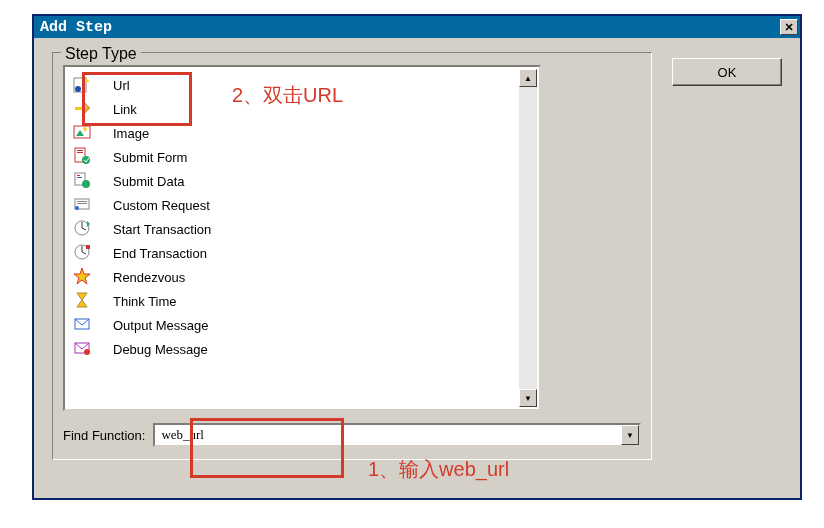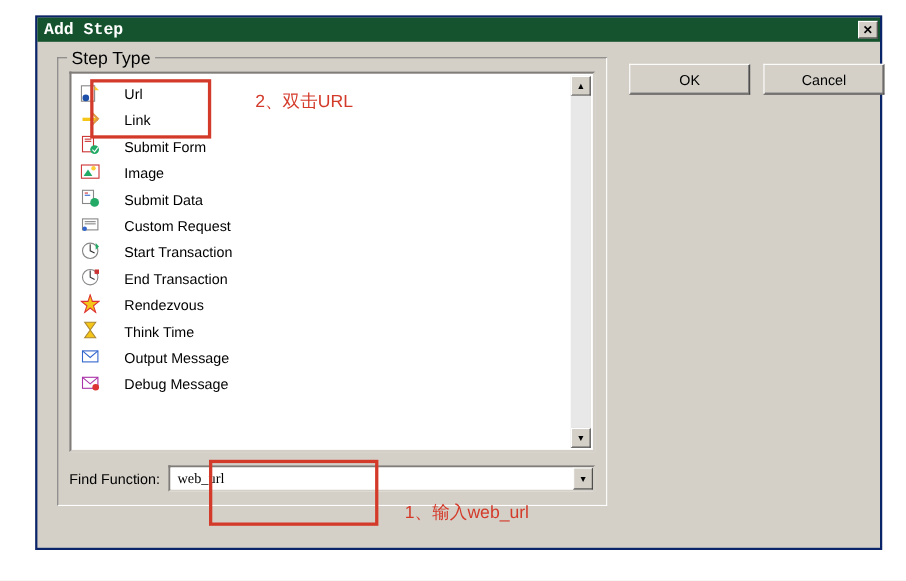--- a/index.html
+++ b/index.html
@@ -14,21 +14,21 @@
     .dialog {
       position: absolute;
       left: 32px;
       top: 14px;
       width: 770px;
       height: 486px;
       border: 2px solid #0a246a;
       background: #d4d0c8;
     }
     .titlebar {
-      background: #14532d;
+      background: #0369a1;
       color: #fff;
       height: 22px;
       display: flex;
       align-items: center;
       justify-content: space-between;
       padding: 0 2px 0 6px;
       font-family: "Courier New", monospace;
       font-weight: bold;
       font-size: 15px;
     }
@@ -180,21 +180,21 @@
     }
     
     .annot-box {
       position: absolute;
       border: 3px solid #d43a2a;
       pointer-events: none;
     }
     .annot-text {
       position: absolute;
       color: #d43a2a;
-      font-size: 16px;
+      font-size: 20px;
       font-family: "SimSun", "Microsoft YaHei", sans-serif;
       pointer-events: none;
     }
     
     svg { width: 18px; height: 18px; }
   </style>
 </head>
 <body>
 
 <div class="dialog">
@@ -227,39 +227,39 @@
                       <rect x="2" y="8" width="14" height="3" fill="#f5c518"></rect>
                       <path d="M10 3 L16 9 L10 15" fill="none" stroke="#d94" stroke-width="2"></path>
                     </svg>
                 </span>
                 <span>Link</span>
               </div>
 
               <div class="list-item">
                 <span class="item-icon">
                   <svg viewBox="0 0 18 18">
+                      <rect x="1" y="3" width="16" height="12" fill="#fff" stroke="#c33"></rect>
+                      <polygon points="3,13 7,7 11,13" fill="#2a6"></polygon>
+                      <circle cx="12" cy="6" r="2" fill="#fc3"></circle>
+                    </svg>
+                </span>
+                <span>Image</span>
+              </div>
+
+              <div class="list-item">
+                <span class="item-icon">
+                  <svg viewBox="0 0 18 18">
                       <rect x="2" y="1" width="10" height="14" fill="#fff" stroke="#c33"></rect>
                       <rect x="4" y="3" width="6" height="1" fill="#c33"></rect>
                       <rect x="4" y="5" width="6" height="1" fill="#c33"></rect>
                       <circle cx="13" cy="13" r="4" fill="#2a6"></circle>
                       <path d="M11 13 L13 15 L16 11" stroke="#fff" fill="none"></path>
                     </svg>
                 </span>
                 <span>Submit Form</span>
-              </div>
-
-              <div class="list-item">
-                <span class="item-icon">
-                  <svg viewBox="0 0 18 18">
-                      <rect x="1" y="3" width="16" height="12" fill="#fff" stroke="#c33"></rect>
-                      <polygon points="3,13 7,7 11,13" fill="#2a6"></polygon>
-                      <circle cx="12" cy="6" r="2" fill="#fc3"></circle>
-                    </svg>
-                </span>
-                <span>Image</span>
               </div>
 
               <div class="list-item">
                 <span class="item-icon">
                   <svg viewBox="0 0 18 18">
                       <rect x="2" y="2" width="10" height="12" fill="#fff" stroke="#888"></rect>
                       <rect x="4" y="4" width="3" height="1" fill="#c33"></rect>
                       <rect x="4" y="6" width="5" height="1" fill="#36c"></rect>
                       <circle cx="13" cy="13" r="4" fill="#2a6"></circle>
                     </svg>
@@ -355,21 +355,20 @@
           <div class="find-input-wrap">
             <input class="find-input" value="web_url" style="">
             <div class="dropdown-btn">▼</div>
           </div>
         </div>
       </div>
     </div>
 
     <div class="right-panel">
       <button class="win-btn">OK</button>
-      <button class="win-btn">Cancel</button>
     </div>
   </div>
 </div>
 
 <div class="annot-box" style="left:82px; top:72px; width:110px; height:54px;"></div>
 <div class="annot-text" style="left:232px; top:82px;">2、双击URL</div>
 
 <div class="annot-box" style="left:190px; top:418px; width:154px; height:60px;"></div>
 <div class="annot-text" style="left:368px; top:456px;">1、输入web_url</div>
 

